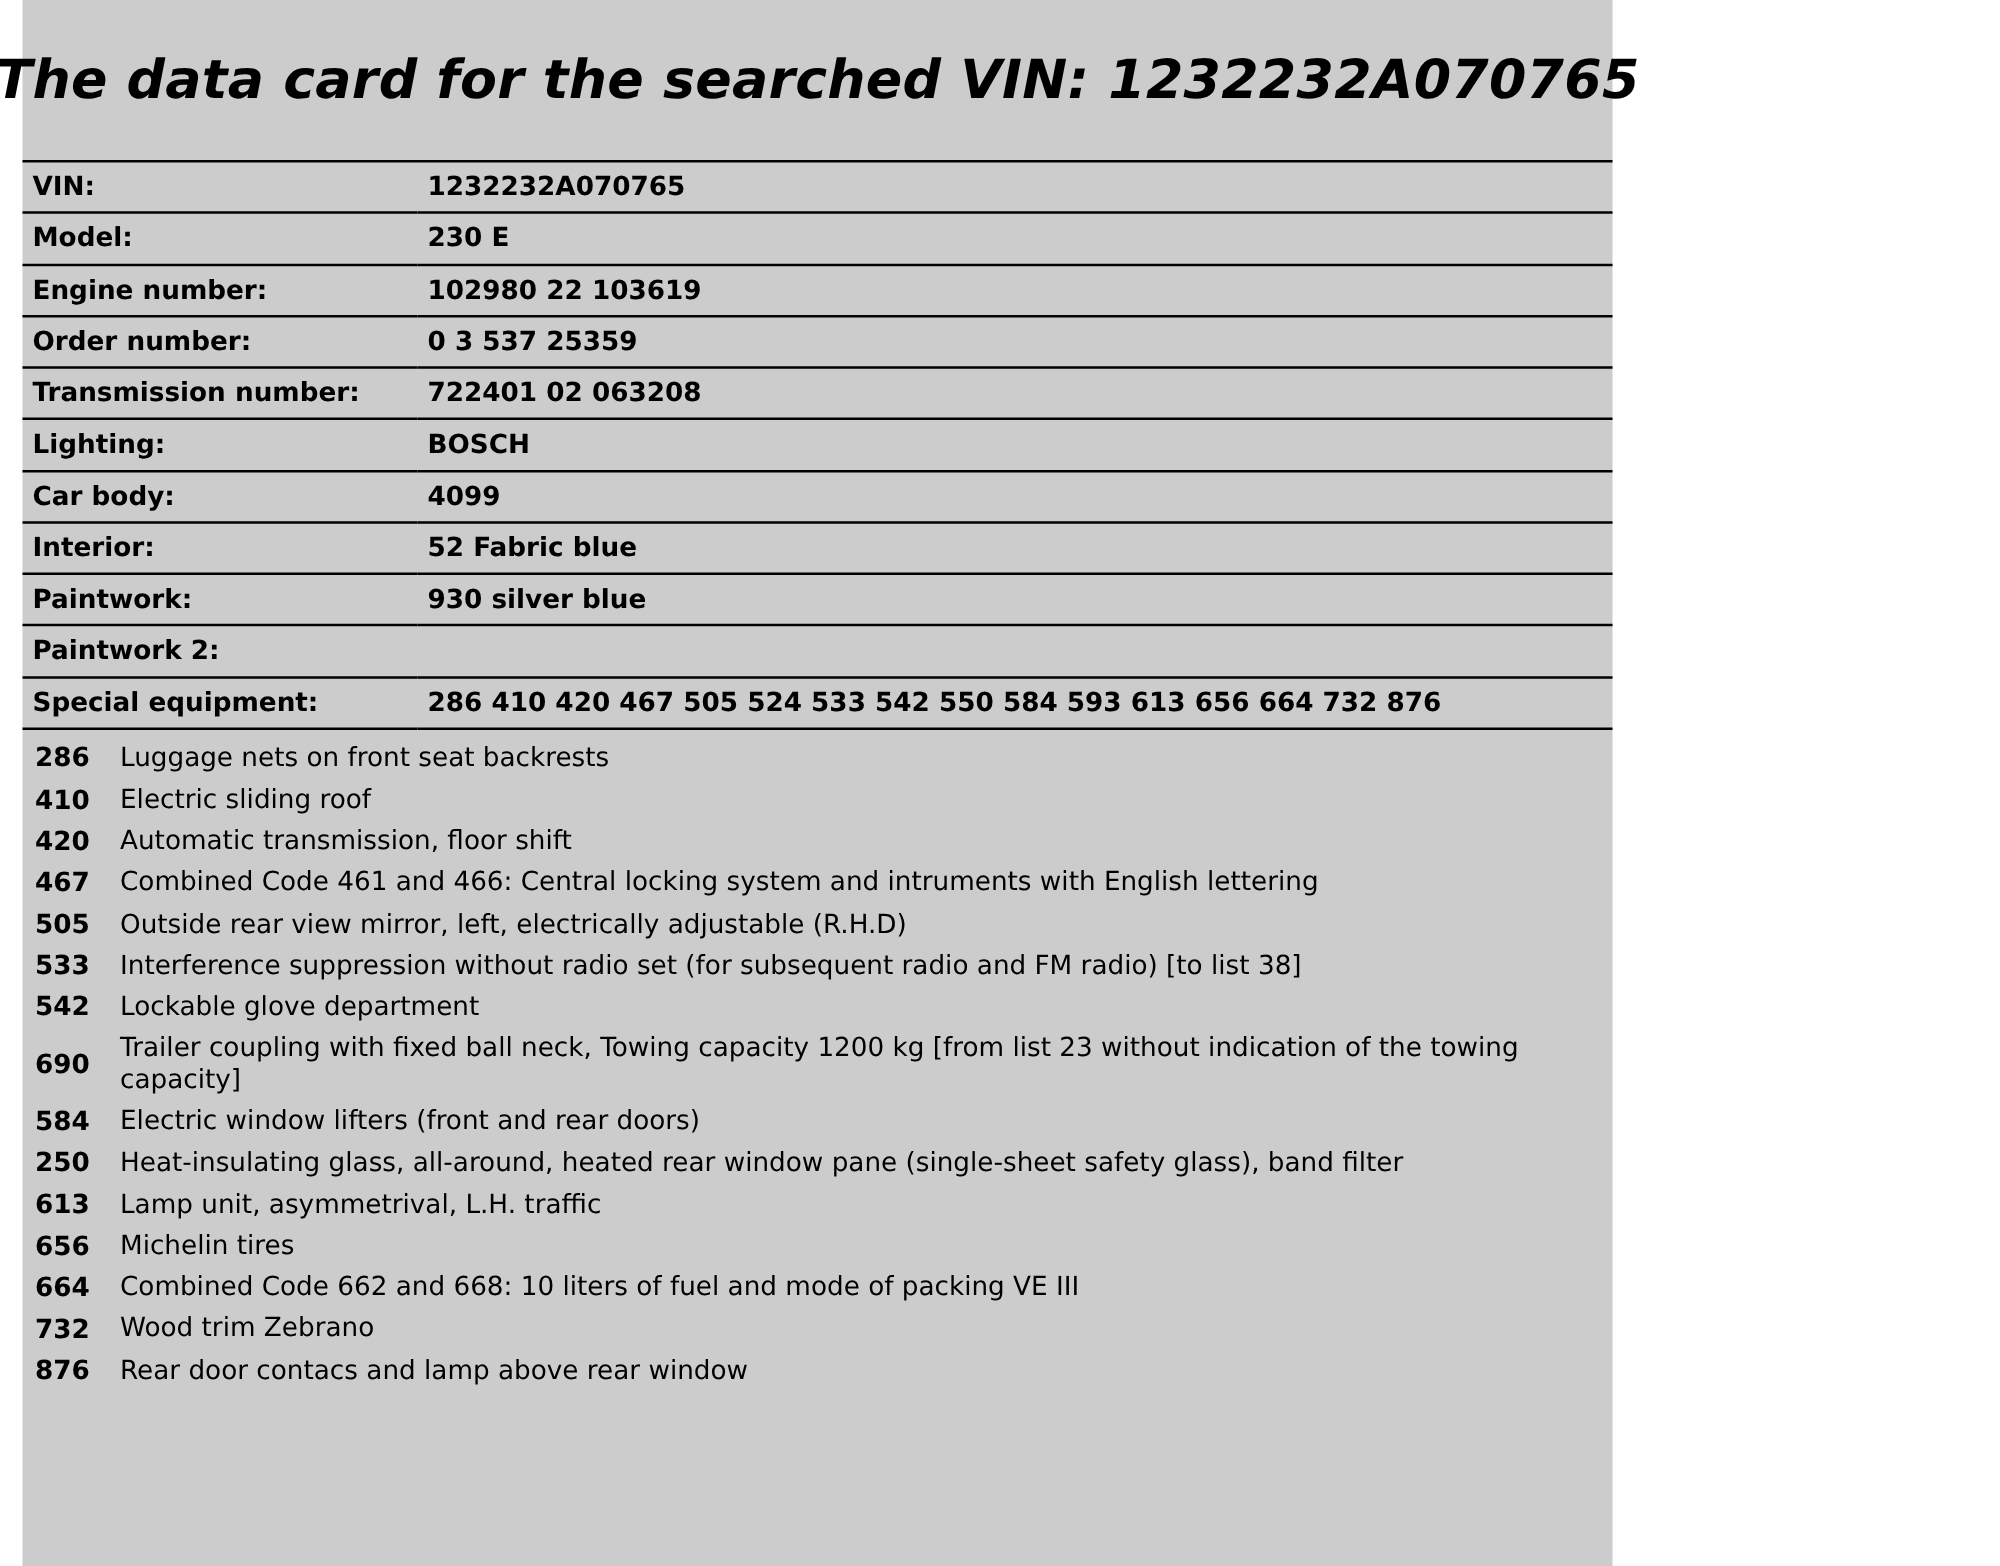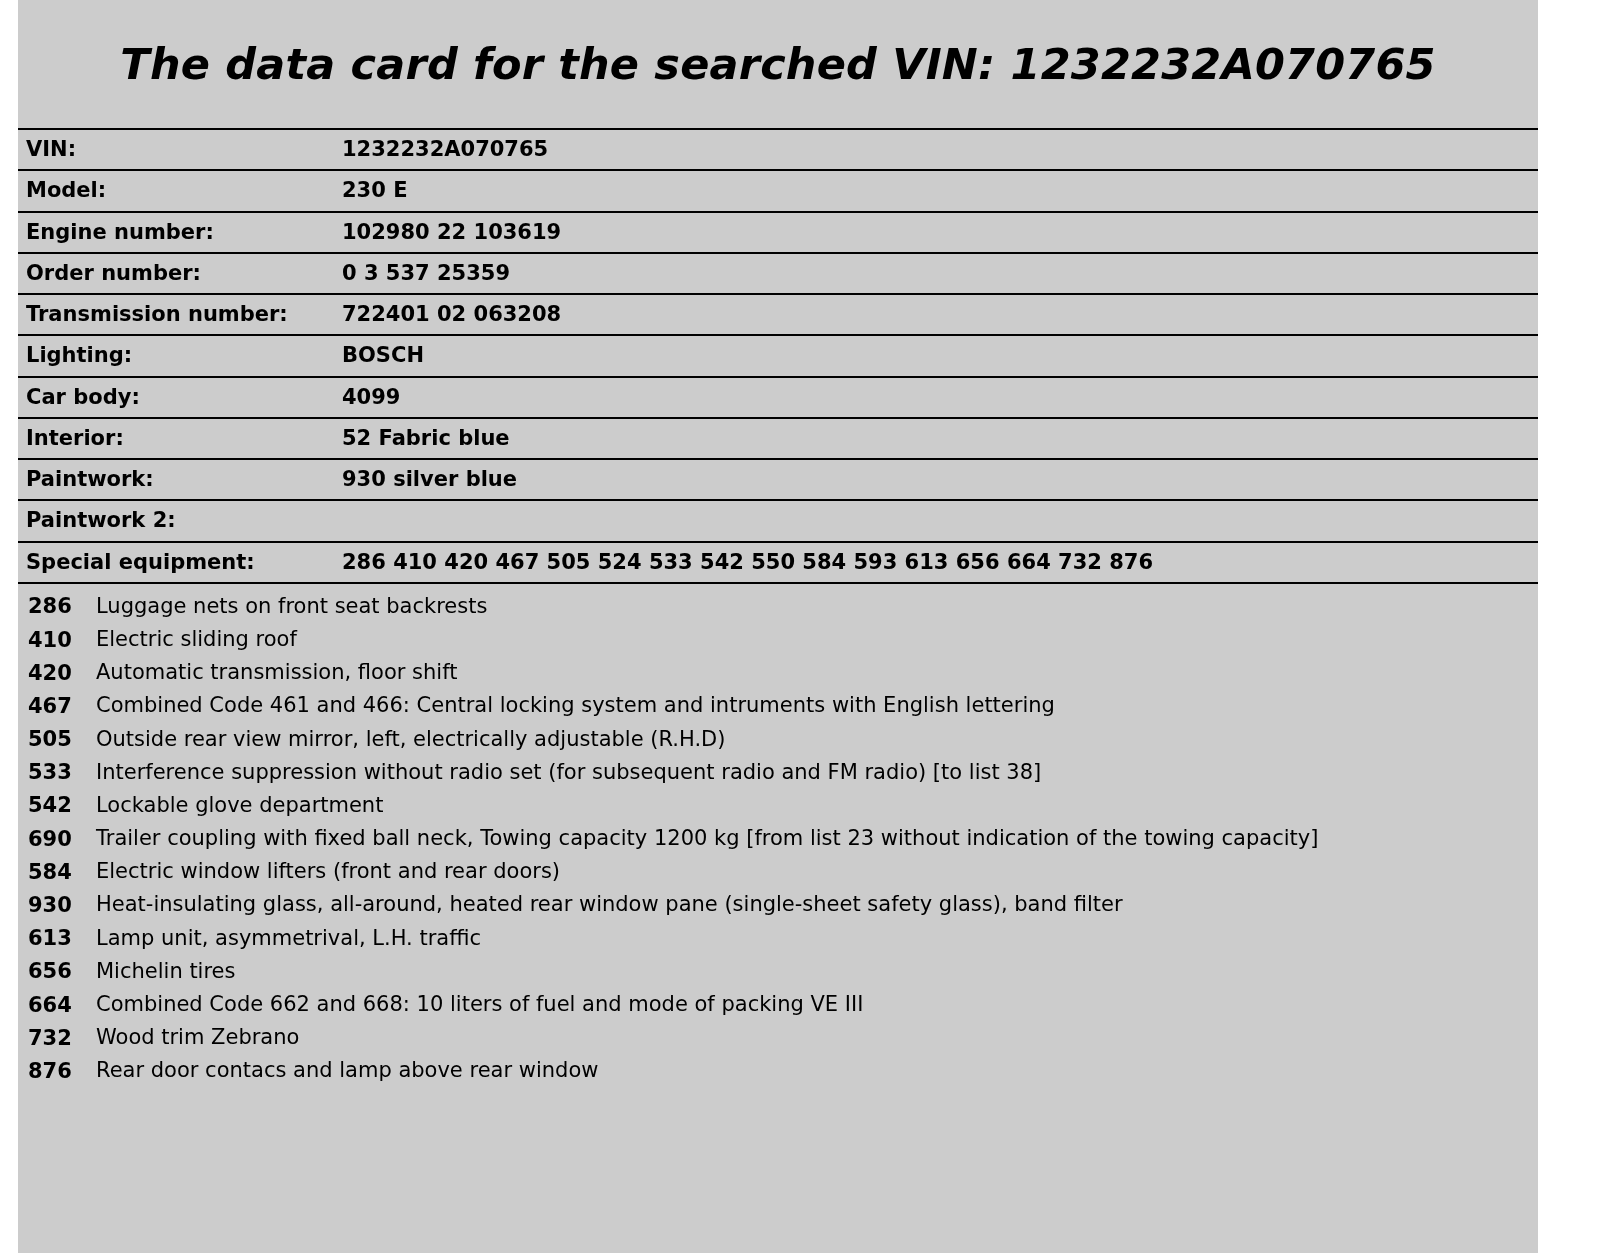--- a/index.html
+++ b/index.html
@@ -11,21 +11,21 @@
     width: 1600px;
     height: 1253px;
     font-family: "DejaVu Sans", sans-serif;
     color: #000000;
     overflow: hidden;
   }
   .card {
     position: absolute;
     left: 18px;
     top: 0;
-    width: 1520px;
+    width: 1272px;
     min-height: 1253px;
     background: #cccccc;
     box-sizing: border-box;
   }
   .title-bar {
     height: 130px;
     display: flex;
     align-items: center;
     justify-content: center;
     border-bottom: 2px solid #000000;
@@ -172,21 +172,21 @@
     </div>
     <div class="equip-row">
       <div class="equip-code">690</div>
       <div class="equip-desc">Trailer coupling with fixed ball neck, Towing capacity 1200 kg [from list 23 without indication of the towing capacity]</div>
     </div>
     <div class="equip-row">
       <div class="equip-code">584</div>
       <div class="equip-desc">Electric window lifters (front and rear doors)</div>
     </div>
     <div class="equip-row">
-      <div class="equip-code">930</div>
+      <div class="equip-code">250</div>
       <div class="equip-desc">Heat-insulating glass, all-around, heated rear window pane (single-sheet safety glass), band filter</div>
     </div>
     <div class="equip-row">
       <div class="equip-code">613</div>
       <div class="equip-desc">Lamp unit, asymmetrival, L.H. traffic</div>
     </div>
     <div class="equip-row">
       <div class="equip-code">656</div>
       <div class="equip-desc">Michelin tires</div>
     </div>

